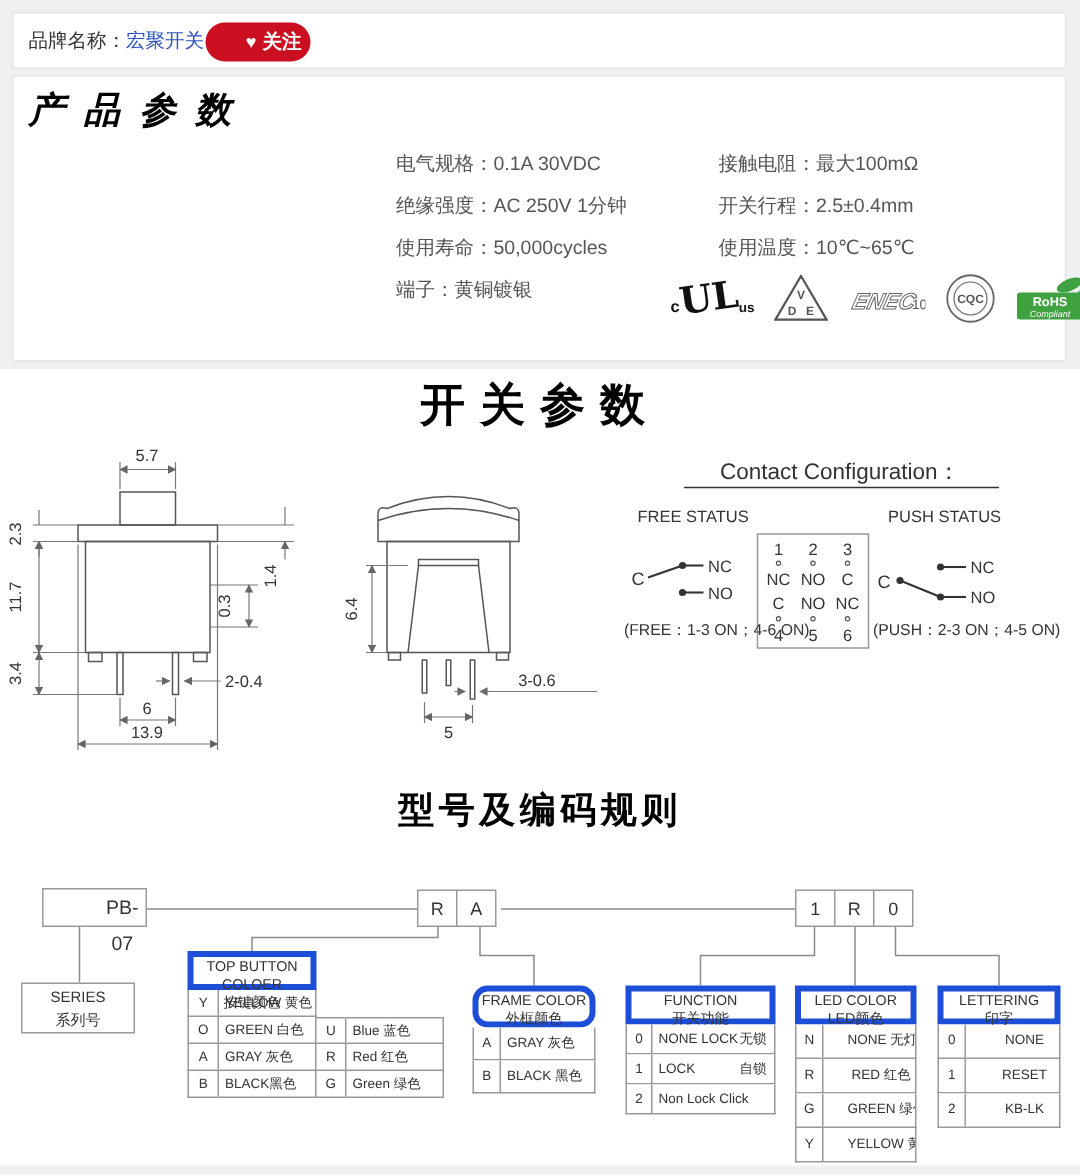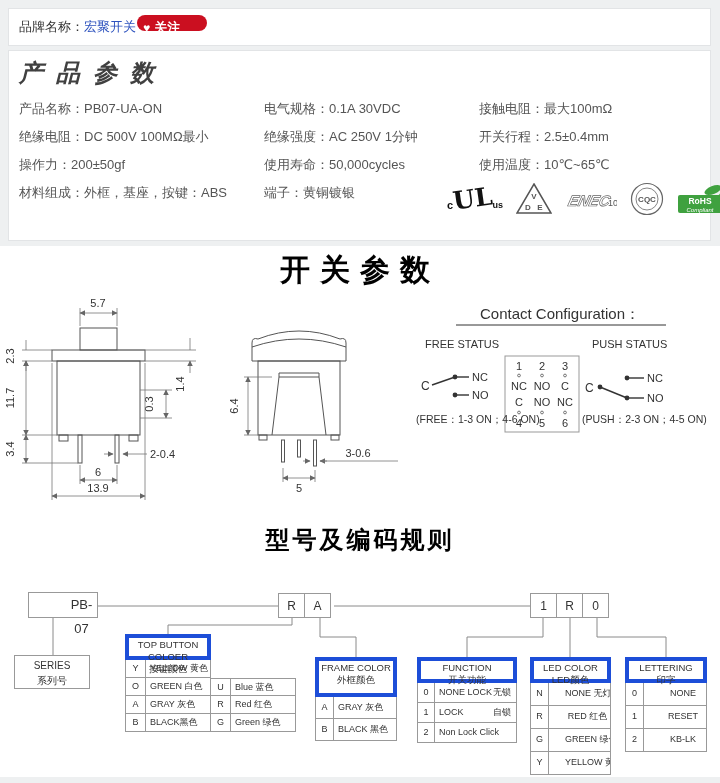--- a/index.html
+++ b/index.html
@@ -8,31 +8,31 @@
     background:#eef0f1;
     font-family:"Liberation Sans","DejaVu Sans",sans-serif;
     color:#333;
   }
   
   .card{position:absolute;background:#fff;border:1px solid #e2e4e6;box-sizing:border-box;}
   #brand-card{left:8px;top:8px;width:703px;height:38px;}
   #brand-line{position:absolute;left:10px;top:0;height:36px;line-height:36px;font-size:13px;}
   #brand-link{color:#2d52be;text-decoration:none;}
   #follow-btn{
-    position:absolute;left:128px;top:6px;width:70px;height:16px;
+    position:absolute;left:128px;top:6px;width:70px;height:26px;
     background:#cb0f20;border:none;border-radius:13px;color:#fff;
-    font-size:13px;font-weight:bold;line-height:24px;text-align:left;cursor:pointer;
+    font-size:13px;font-weight:bold;line-height:24px;text-align:right;cursor:pointer;
     font-family:inherit;
   }
   #follow-btn .heart{font-size:12px;margin-right:4px;}
   #product-card{left:8px;top:50px;width:703px;height:191px;}
   #product-heading{
     position:absolute;left:10px;top:6px;
     font-family:"DejaVu Serif","Liberation Serif",serif;
-    font-style:italic;font-weight:bold;font-size:24px;color:#404040;
+    font-style:italic;font-weight:bold;font-size:24px;color:#000000;
     letter-spacing:13px;
   }
   .spec-col{position:absolute;top:44px;font-size:13px;color:#555;}
   .spec-col div{height:28px;line-height:28px;white-space:nowrap;}
   #spec-col-1{left:10px;}
   #spec-col-2{left:255px;}
   #spec-col-3{left:470px;}
   
   #cert-row{position:absolute;left:438px;top:128px;height:40px;display:flex;align-items:center;gap:13px;}
   .cert{display:flex;align-items:flex-end;}
@@ -71,21 +71,21 @@
   .ct .cn.split{display:flex;justify-content:space-between;padding:0 5px 0 4px;}
   #t-topbtn{left:125px;top:64px;width:86px;}
   #t-topbtn .hd{height:26px;}
   #t-topbtn .row{height:18px;line-height:16px;}
   #t-topbtn .cc{width:20px;}
   #t-topbtn2{left:210px;top:108px;width:86px;}
   #t-topbtn2 .row{height:18px;line-height:16px;}
   #t-topbtn2 .row:first-child{border-top:1px solid #999;}
   #t-topbtn2 .cc{width:20px;}
   #t-frame{left:315px;top:87px;width:82px;}
-  #t-frame .hd{height:40px;}
+  #t-frame .hd{height:28px;border-radius:10px;}
   #t-frame .row{height:22px;line-height:20px;}
   #t-frame .cc{width:18px;}
   #t-func{left:417px;top:87px;width:100px;}
   #t-func .hd{height:26px;}
   #t-func .row{height:20px;line-height:18px;}
   #t-func .cc{width:17px;}
   #t-led{left:530px;top:87px;width:81px;}
   #t-led .hd{height:26px;}
   #t-led .row{height:23px;line-height:21px;}
   #t-led .cc{width:18px;}
@@ -99,26 +99,20 @@
 
 <div class="card" id="brand-card">
   <div id="brand-line">
     <span>品牌名称：</span><a href="#" id="brand-link">宏聚开关</a>
   </div>
   <button id="follow-btn"><span class="heart">♥</span><span>关注</span></button>
 </div>
 
 <div class="card" id="product-card">
   <div id="product-heading">产品参数</div>
-  <div class="spec-col" id="spec-col-1">
-    <div>产品名称：PB07-UA-ON</div>
-    <div>绝缘电阻：DC 500V 100MΩ最小</div>
-    <div>操作力：200±50gf</div>
-    <div>材料组成：外框，基座，按键：ABS</div>
-  </div>
   <div class="spec-col" id="spec-col-2">
     <div>电气规格：0.1A  30VDC</div>
     <div>绝缘强度：AC 250V 1分钟</div>
     <div>使用寿命：50,000cycles</div>
     <div>端子：黄铜镀银</div>
   </div>
   <div class="spec-col" id="spec-col-3">
     <div>接触电阻：最大100mΩ</div>
     <div>开关行程：2.5±0.4mm</div>
     <div>使用温度：10℃~65℃</div>

